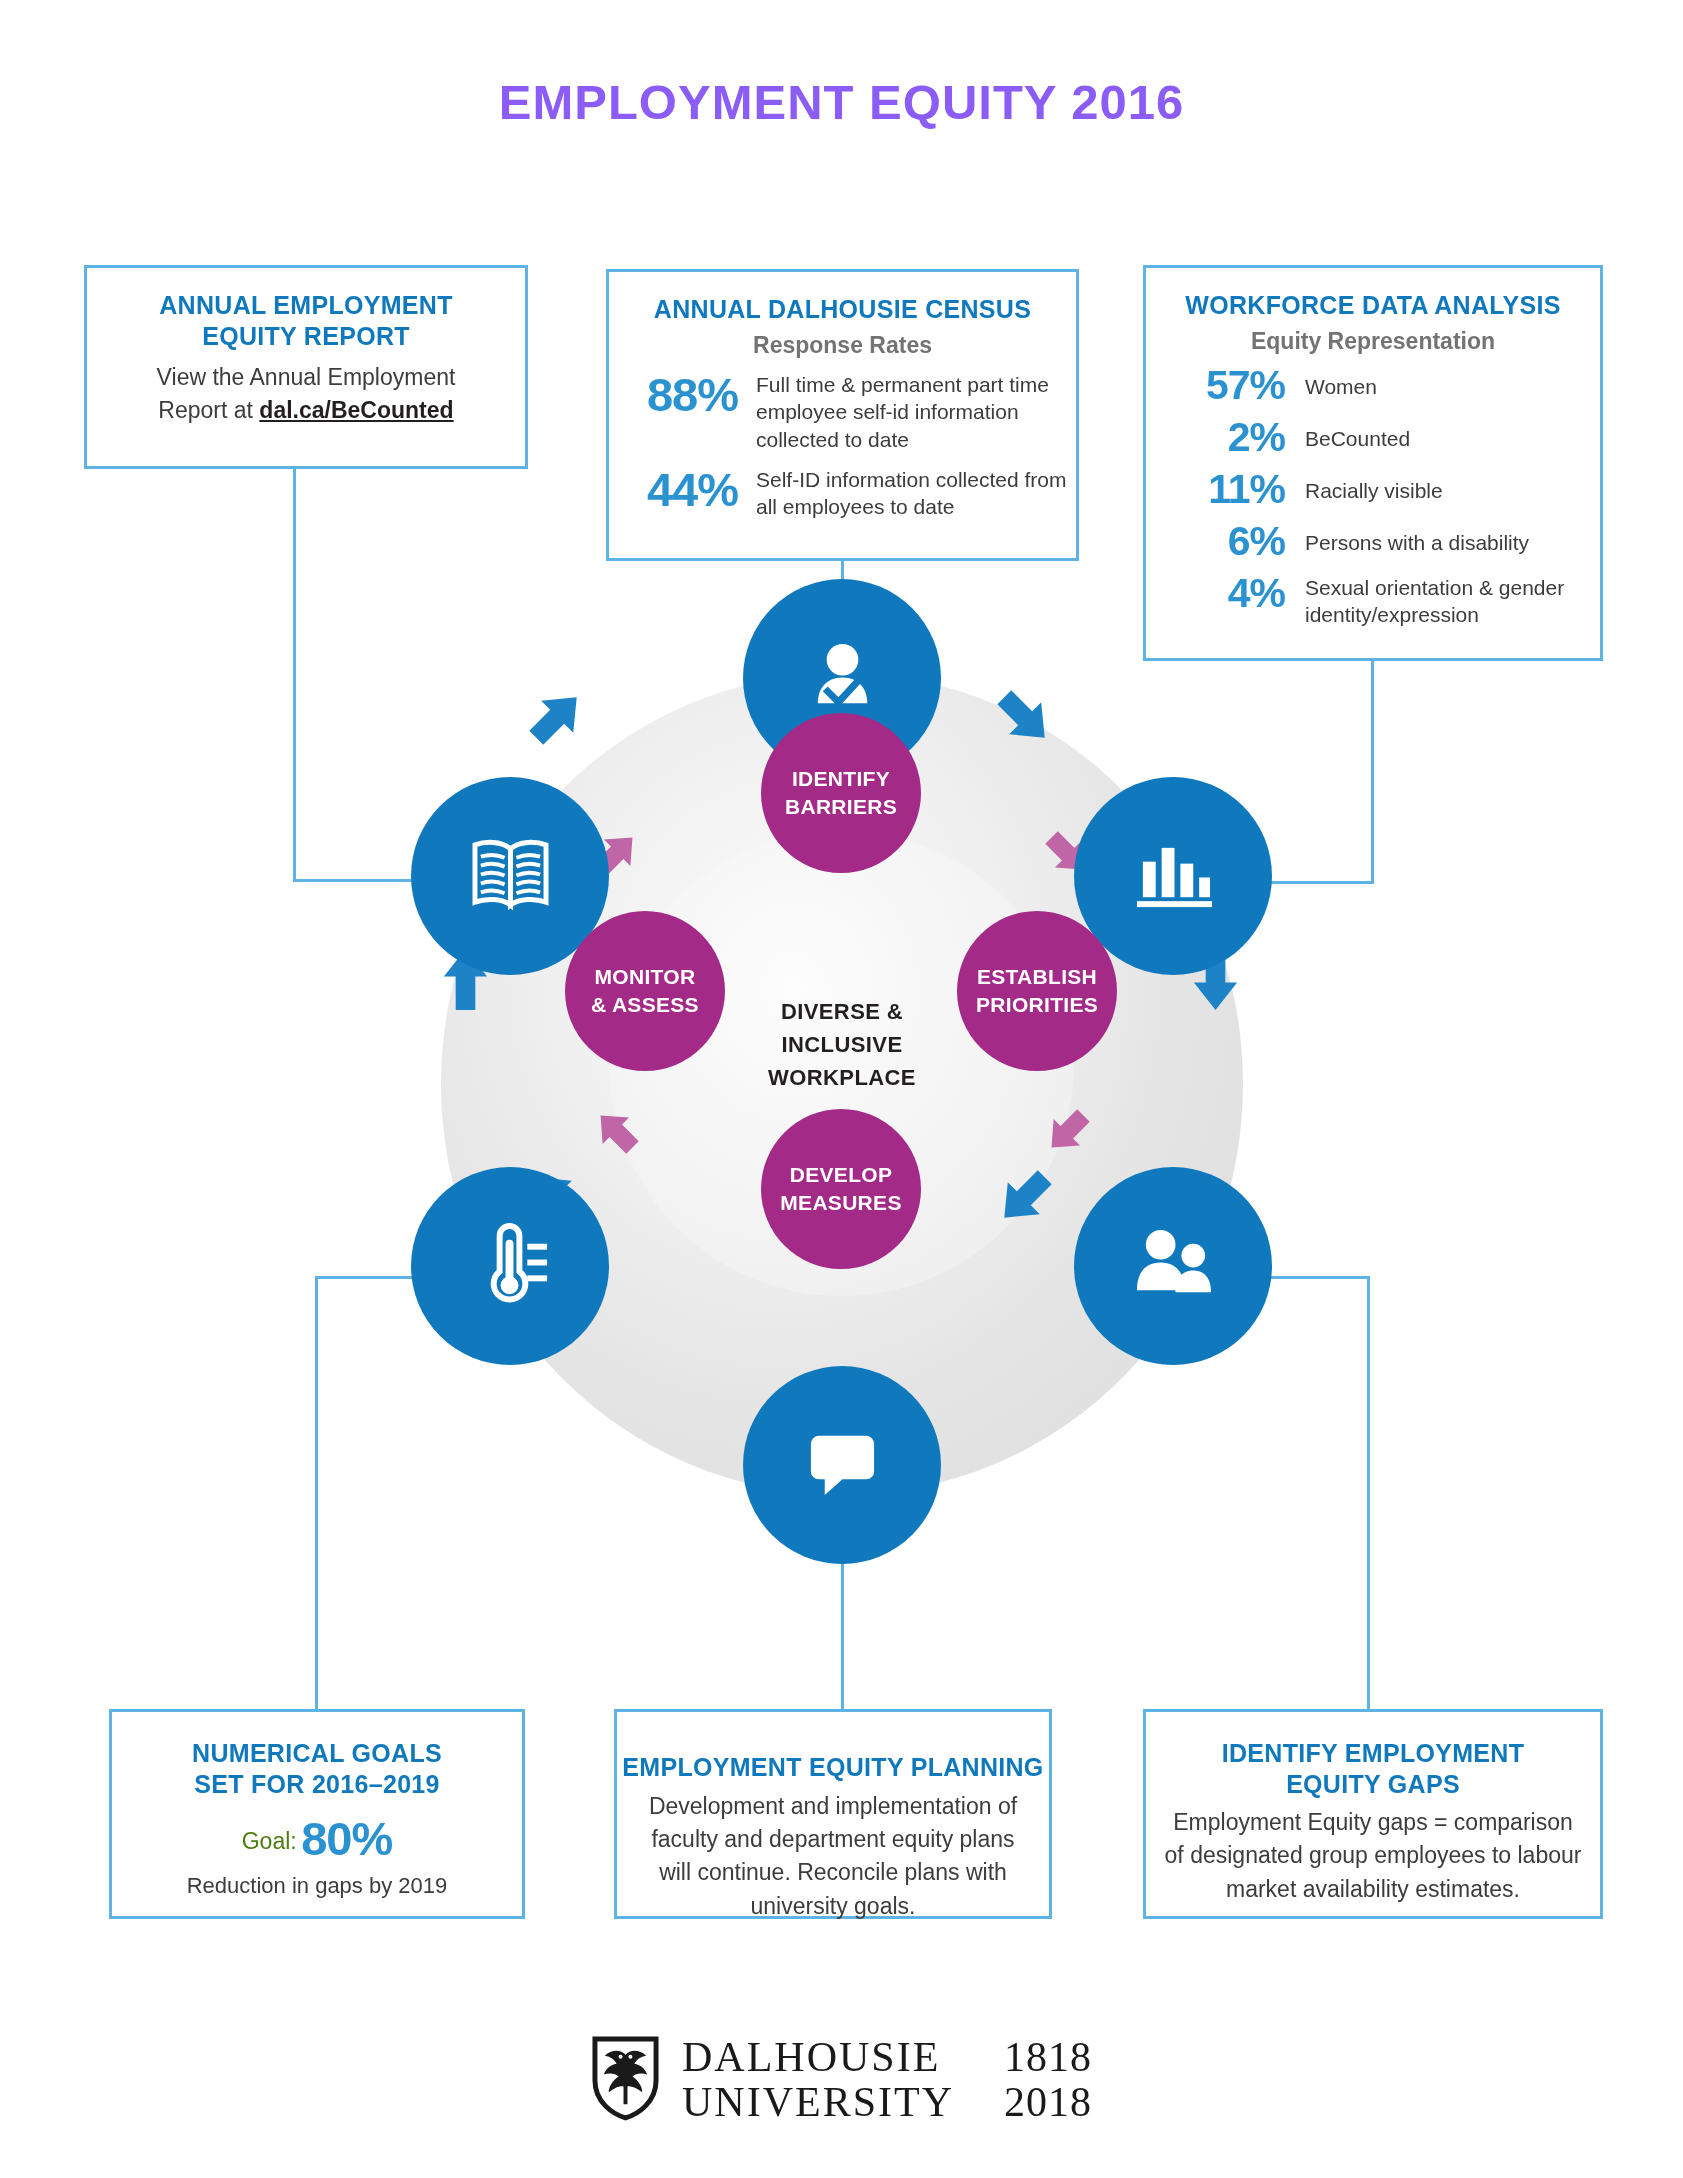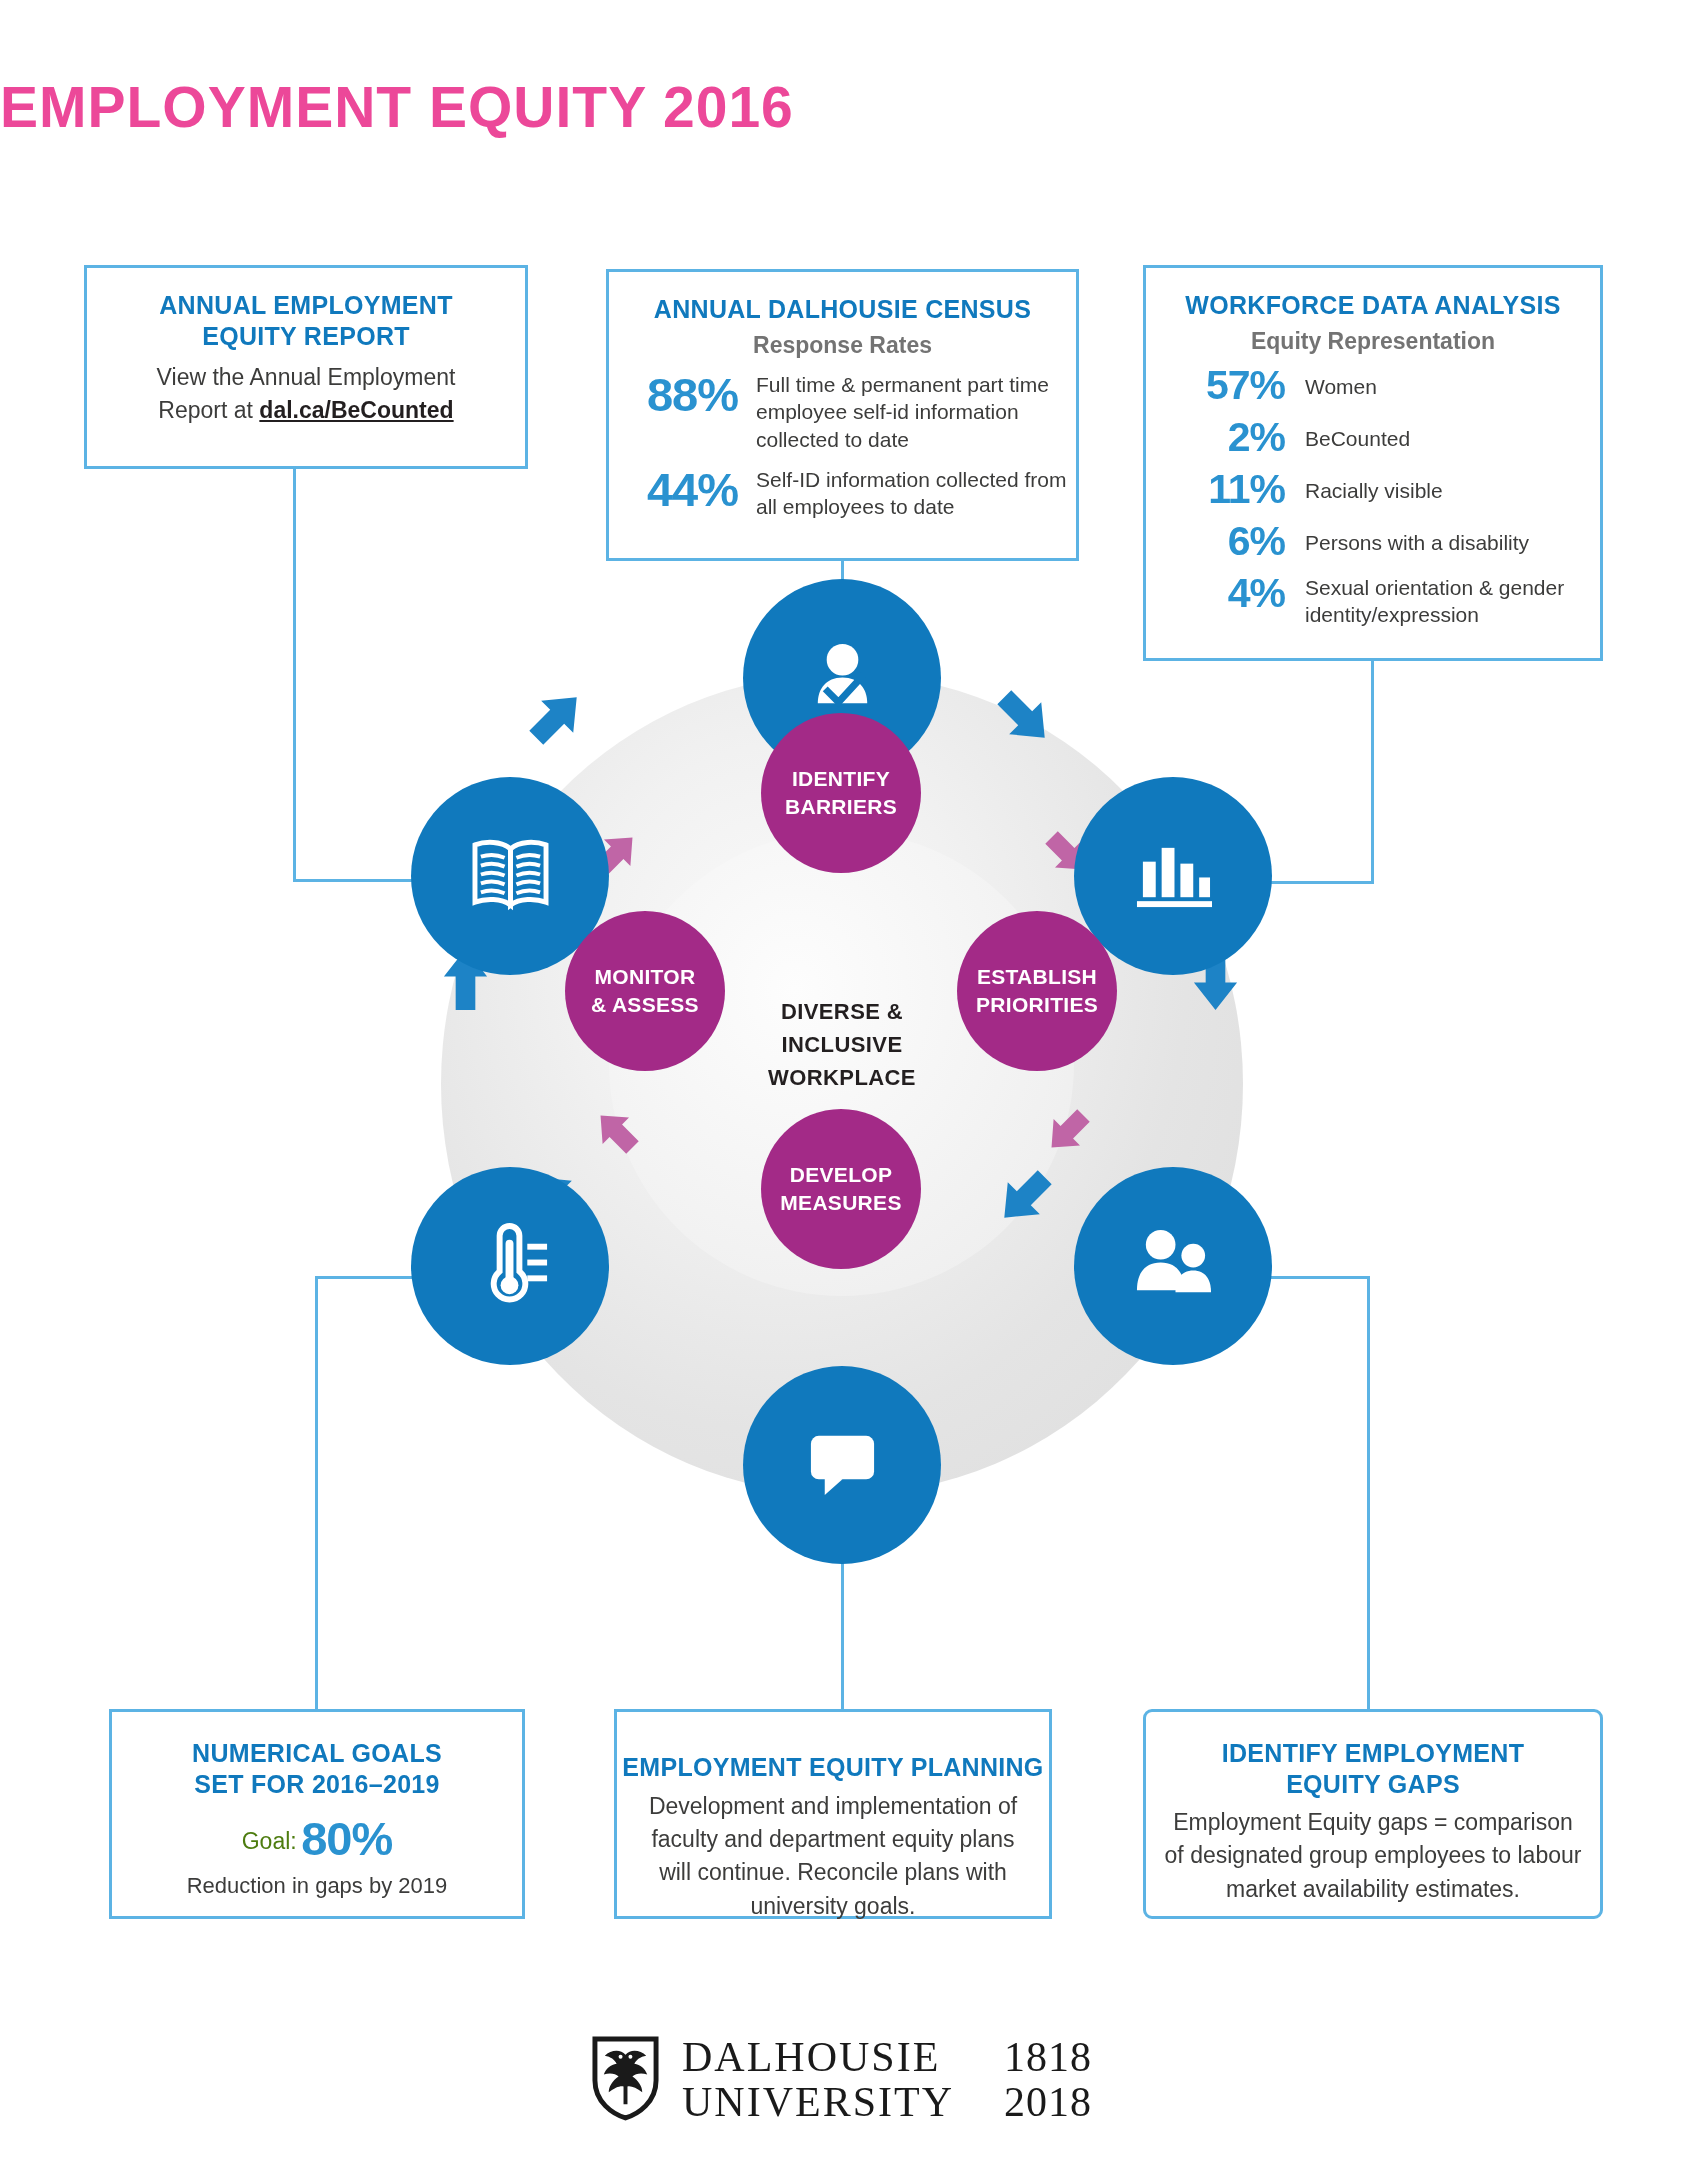--- a/index.html
+++ b/index.html
@@ -8,23 +8,23 @@
     width:1683px; height:2178px;
     font-family:"Liberation Sans", sans-serif;
     position:relative;
     overflow:hidden;
     color:#231f20;
   }
 
   
   .page-title{
     position:absolute; top:74px; left:0; width:1683px;
-    text-align:left;
-    font-size:57px; font-weight:bold; letter-spacing:1px;
-    color:#ec4899;
+    text-align:center;
+    font-size:49px; font-weight:bold; letter-spacing:1px;
+    color:#8b5cf6;
     font-family:"Liberation Sans", sans-serif;
   }
 
   
   .infobox{
     position:absolute;
     border:3px solid #5cb3e4;
     background:#ffffff;
     z-index:6;
   }
@@ -72,21 +72,21 @@
   #box-goals .box-title{ font-size:25px;}
   .goal-line{ text-align:center; margin-top:12px;}
   .goal-label{ color:#4d7c0f; font-size:23px; vertical-align:baseline;}
   .goal-big{ color:#2a92d0; font-weight:bold; font-size:47px; letter-spacing:-1px; vertical-align:-6px;}
   #box-goals .box-body{ font-size:22px; margin-top:4px;}
 
   #box-planning{ left:614px; top:1709px; width:438px; height:210px; padding-top:40px;}
   #box-planning .box-title{ font-size:25px;}
   #box-planning .box-body{ font-size:23px; margin-top:7px; padding:0 22px;}
 
-  #box-gaps{ left:1143px; top:1709px; width:460px; height:210px; padding-top:26px;border-radius:9px;}
+  #box-gaps{ left:1143px; top:1709px; width:460px; height:210px; padding-top:26px;}
   #box-gaps .box-title{ font-size:25px;}
   #box-gaps .box-body{ font-size:23px; margin-top:7px; padding:0 16px;}
 
   
   .conn{ position:absolute; background:#5cb3e4; z-index:2;}
 
   
   #diagram{ position:absolute; left:411px; top:569px; width:861px; height:1030px; z-index:3;}
 
   .halo{

